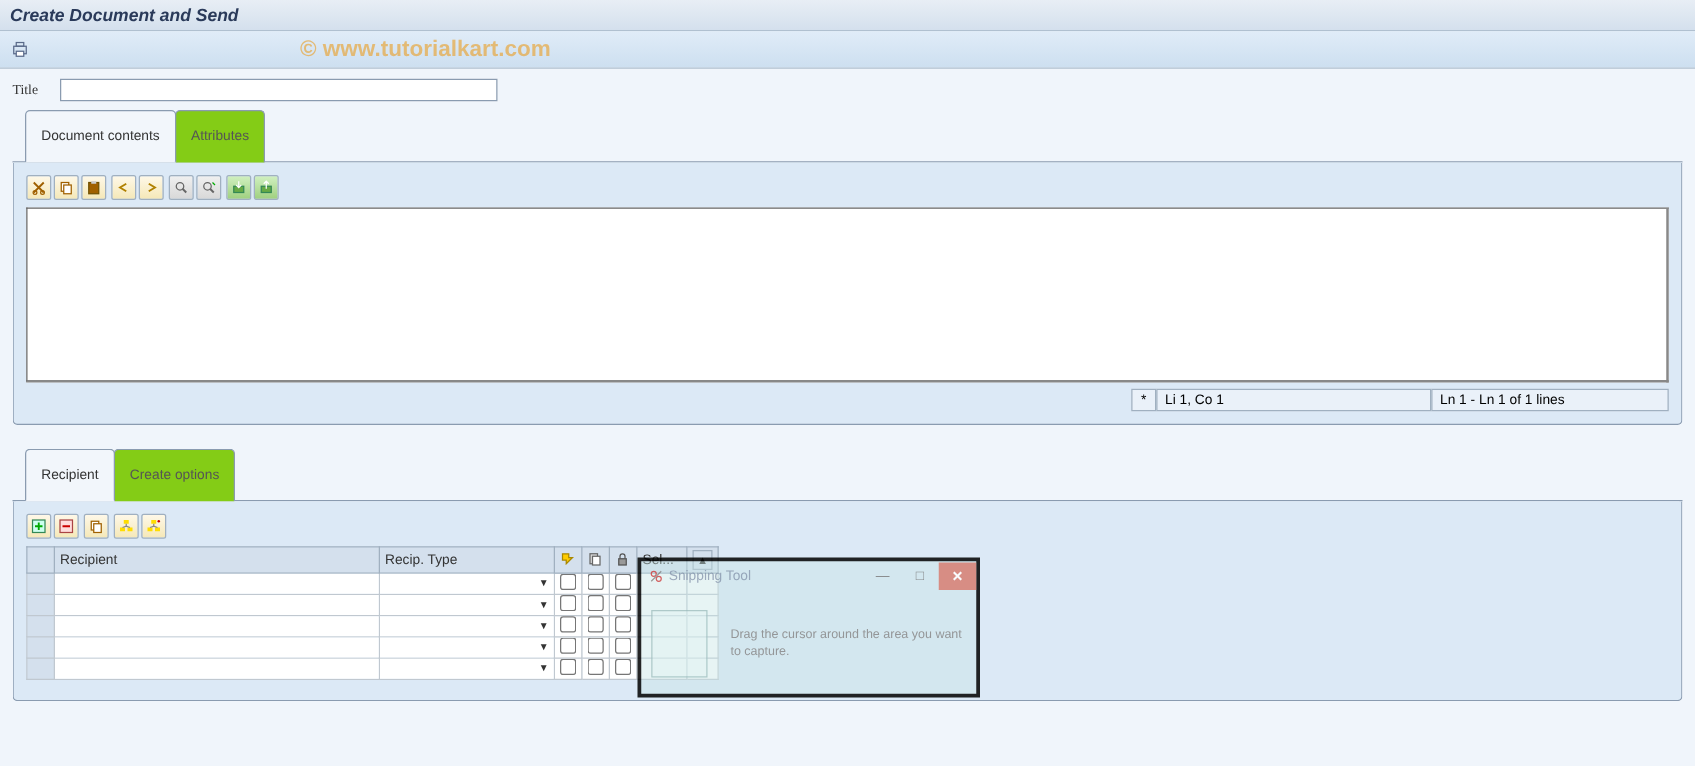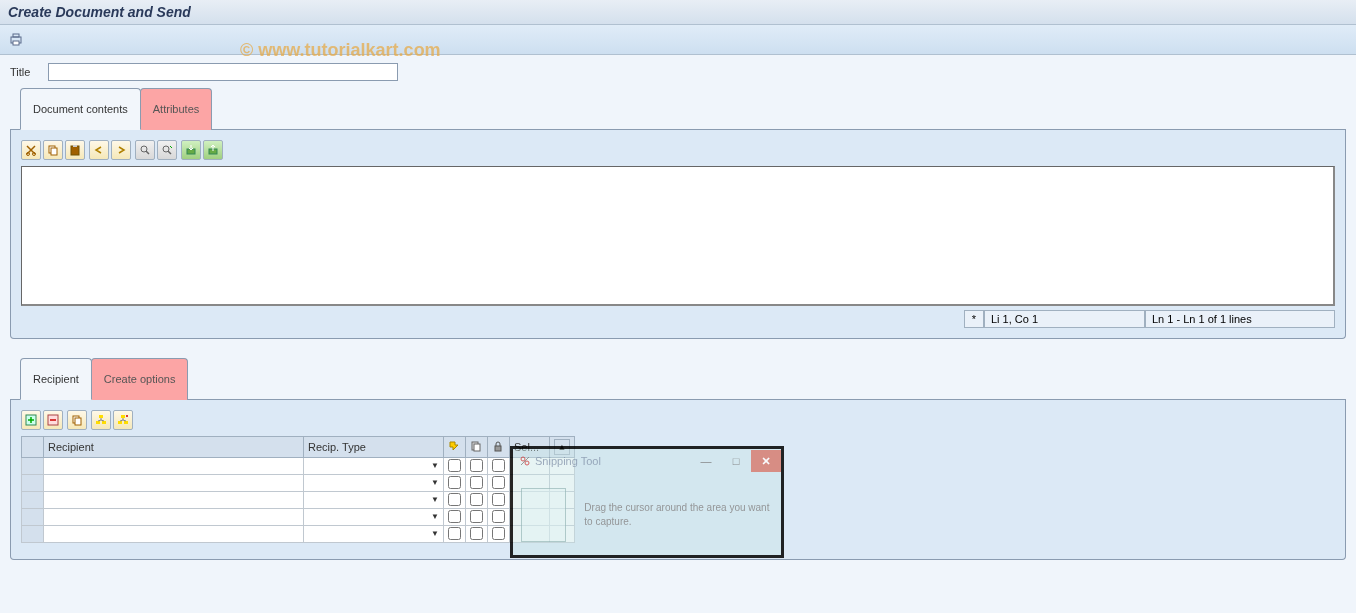--- a/index.html
+++ b/index.html
@@ -4,48 +4,48 @@
   <style>
     * { margin: 0; padding: 0; box-sizing: border-box; font-family: Arial, sans-serif; }
     body { background: #f0f5fb; font-size: 11px; width: 1356px; height: 613px; position: relative; }
     
     .title-bar { background: linear-gradient(to bottom, #e8eef5, #d4e0ed); padding: 4px 8px; border-bottom: 1px solid #b0c0d0; }
     .title-bar-text { font-style: italic; font-weight: bold; font-size: 14px; color: #2a3a5a; }
     
     .top-toolbar { background: linear-gradient(to bottom, #e0ecf8, #cddff0); padding: 6px 8px; border-bottom: 1px solid #b0c0d0; height: 30px; display: flex; align-items: center; position: relative; }
     .toolbar-icon { width: 16px; height: 16px; display: inline-flex; align-items: center; justify-content: center; }
     
-    .watermark { position: absolute; left: 240px; top: 15px; color: #e8a840; font-size: 18px; font-weight: bold; opacity: 0.7; pointer-events: none; }
+    .watermark { position: absolute; left: 240px; top: 4px; color: #e8a840; font-size: 18px; font-weight: bold; opacity: 0.7; pointer-events: none; }
     
     .content-wrap { padding: 8px 10px; }
     
     .title-row { display: flex; align-items: center; gap: 8px; margin-bottom: 6px; }
-    .title-label { font-size: 11px; color: #333; min-width: 30px; }
+    .title-label { font-size: 11px; color: #333; min-width: 30px; font-family: Liberation Serif, serif; }
     .title-input { width: 350px; height: 18px; border: 1px solid #8a9bb0; background: white; padding: 0 3px; font-size: 11px; }
     
     .tabstrip { display: flex; border-bottom: 1px solid #8a9bb0; padding-left: 10px; }
     .tab { padding: 14px 12px; font-size: 11px; border: 1px solid #8a9bb0; border-bottom: none; margin-right: -1px; border-radius: 4px 4px 0 0; cursor: pointer; position: relative; top: 1px; }
     .tab.active { background: #f2f6fb; color: #333; z-index: 2; border-bottom: 1px solid #f2f6fb; }
-    .tab.inactive { background: #fca5a5; color: #555; }
+    .tab.inactive { background: #84cc16; color: #555; }
     
     .tab-panel { border: 1px solid #8a9bb0; border-top: none; padding: 10px; background: #dce9f6; border-radius: 0 0 4px 4px; }
     
     .editor-toolbar { display: flex; gap: 4px; margin-bottom: 6px; }
     .tb-group { display: flex; gap: 2px; }
     .tb-btn { width: 20px; height: 20px; border: 1px solid #a0b0c0; border-radius: 2px; display: inline-flex; align-items: center; justify-content: center; cursor: pointer; background: linear-gradient(to bottom, #fef8e8, #f5e8b8); }
     .tb-btn.green { background: linear-gradient(to bottom, #d0f0c0, #a0d080); }
     .tb-btn.grey { background: linear-gradient(to bottom, #f0f0f0, #d8d8d8); }
     
     .editor-area { width: 100%; height: 140px; background: white; border: 1px solid #666; border-right: 2px solid #888; border-bottom: 2px solid #888; resize: none; font-size: 11px; padding: 2px; }
     
     .status-row { display: flex; margin-top: 2px; }
     .status-spacer { flex: 1; }
     .status-cell { border: 1px solid #a0b0c0; padding: 2px 6px; font-size: 11px; background: #eaf1f9; }
     .status-star { width: 20px; text-align: center; }
-    .status-pos { width: 161px; }
+    .status-pos { width: 220px; }
     .status-lines { width: 190px; }
     
     .panel-gap { height: 18px; }
     
     .recip-toolbar { display: flex; gap: 4px; margin-bottom: 6px; }
     
     .recip-table { border-collapse: collapse; }
     .recip-table th { background: #d4e0ed; border: 1px solid #a0b0c0; padding: 2px 4px; font-size: 11px; font-weight: normal; text-align: left; color: #333; height: 20px; }
     .recip-table td { background: white; border: 1px solid #c0c8d0; height: 17px; padding: 0; }
     .recip-table td.rowsel { background: #d4e0ed; width: 14px; }

